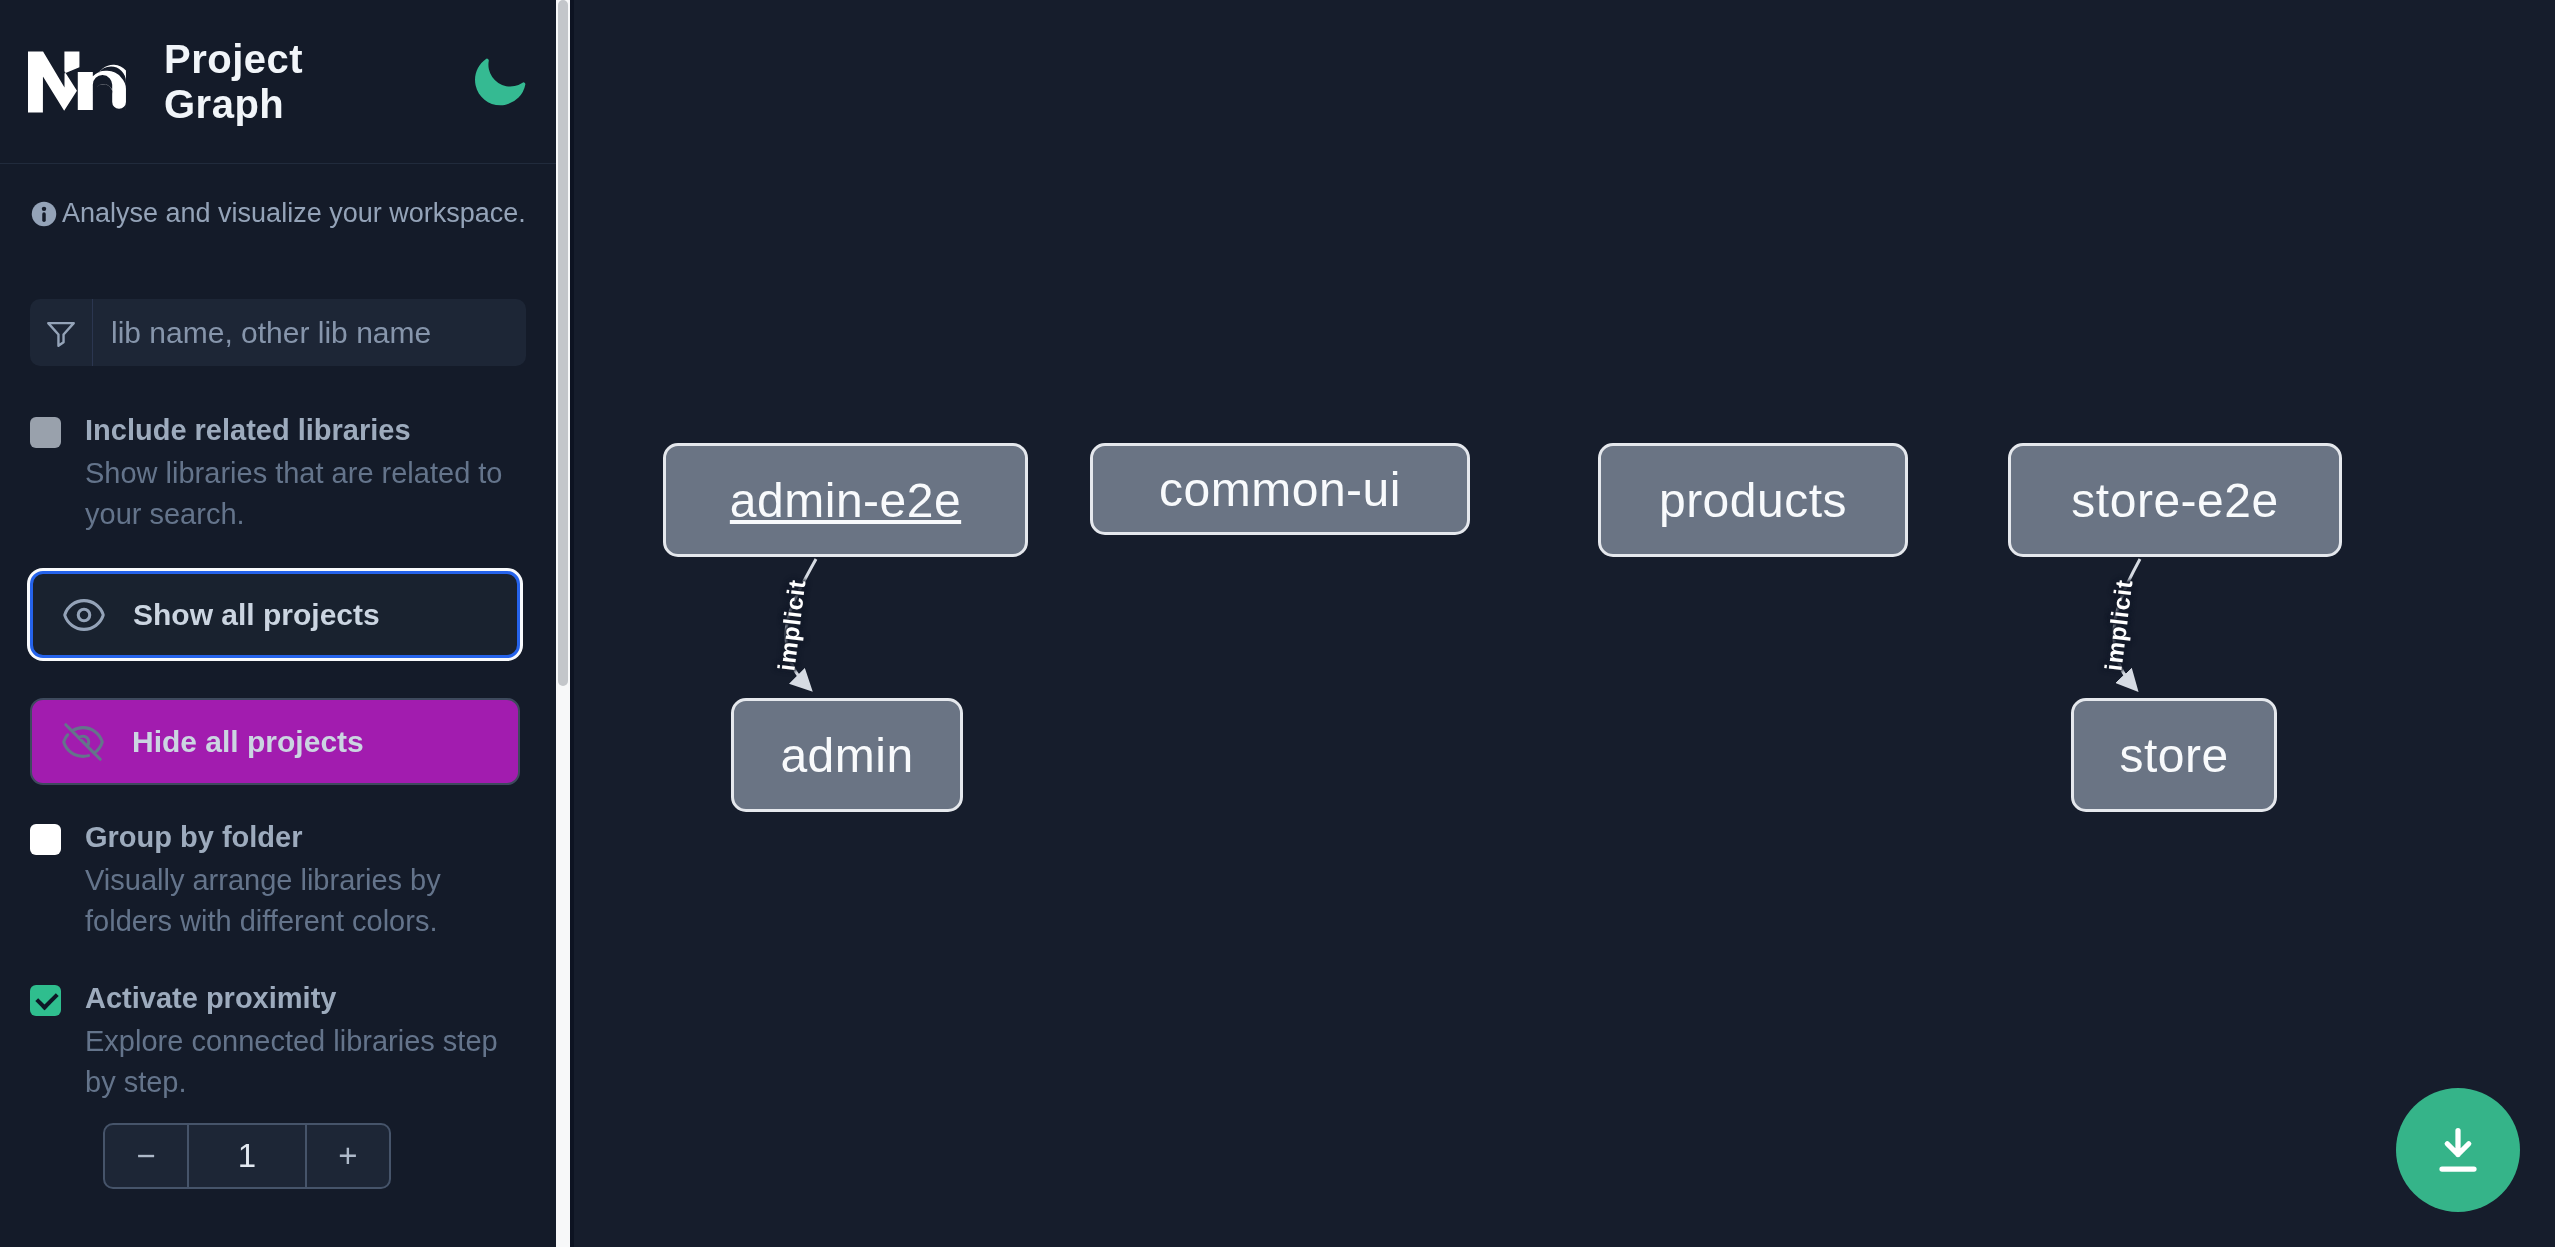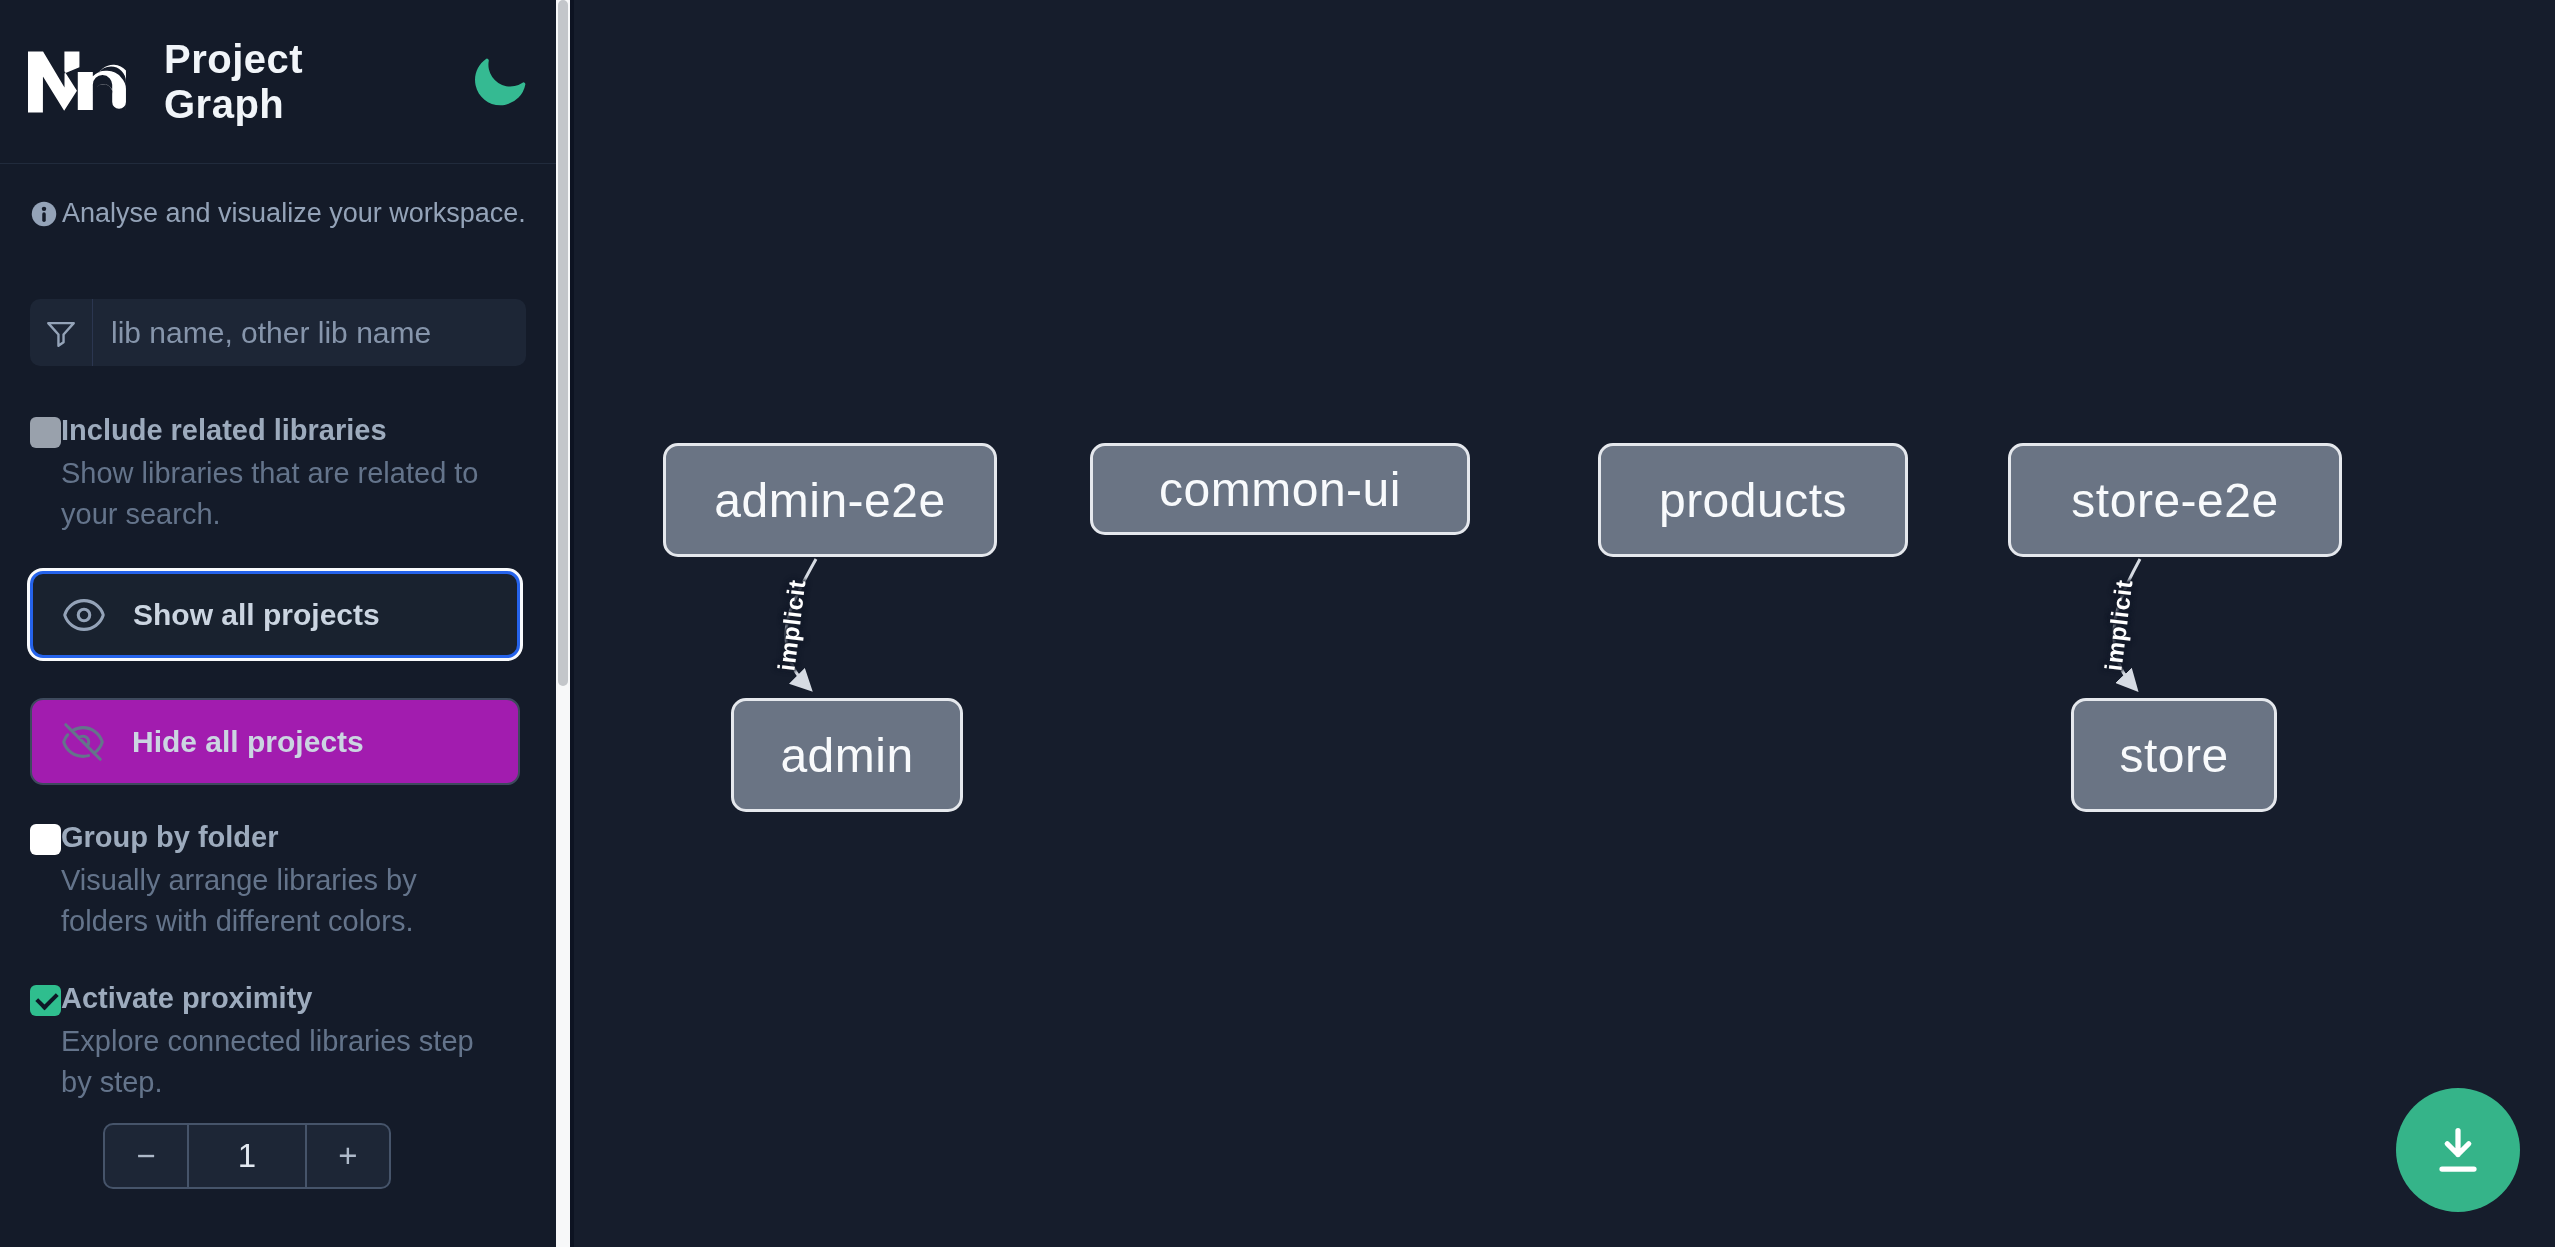--- a/index.html
+++ b/index.html
@@ -19,21 +19,21 @@
 
   .tagline { display:flex; align-items:center; gap:4px; margin:34px 30px 0 30px; color:#94a3b8; font-size:27px; }
   .info-svg { width:28px; height:28px; flex:0 0 auto; }
 
   .filter-box { margin:70px 30px 0 30px; height:67px; background:#1d2636; border-radius:10px; display:flex; align-items:stretch; overflow:hidden; }
   .filter-icon-cell { width:63px; display:flex; align-items:center; justify-content:center; border-right:1px solid #2b3650; }
   .funnel-svg { width:34px; height:34px; }
   .filter-input { flex:1; background:transparent; border:none; outline:none; color:#e2e8f0; font-size:30px; padding:0 18px; font-family:inherit; }
   .filter-input::placeholder { color:#8695ab; }
 
-  .opt { display:flex; margin:48px 30px 0 30px; }
+  .opt { display:flex; gap:24px; margin:48px 30px 0 30px; }
   .cb { width:31px; height:31px; border-radius:6px; background:#fff; flex:0 0 auto; margin-top:3px; position:relative; }
   .cb.is-disabled { background:#99a1ac; }
   .cb.is-checked { background:#2fbe8e; }
   .cb.is-checked::after { content:""; position:absolute; left:7px; top:7px; width:16px; height:9px; border-left:4px solid #0e1726; border-bottom:4px solid #0e1726; transform:rotate(-45deg); }
   .opt-label { color:#9dabbd; font-size:29px; font-weight:700; line-height:32px; }
   .opt-desc  { color:#64748b; font-size:29px; line-height:41px; margin-top:7px; max-width:448px; }
 
   .sb-btn { margin:40px 30px 0 30px; width:490px; height:87px; border-radius:13px; background:#a21caf; border:2px solid #3e4a5d; display:flex; align-items:center; gap:26px; padding-left:28px; color:#cbd5e1; font-size:30px; font-weight:700; font-family:inherit; cursor:pointer; }
   .sb-btn.focused { margin-top:36px; border:3px solid #2563eb; box-shadow:0 0 0 3px #f8fafc; background:#19222f; }
   .btn-icon { width:46px; height:46px; flex:0 0 auto; }
@@ -153,21 +153,21 @@
     <svg class="edges-svg" width="1981" height="1247">
       <defs>
         <marker id="arrow" viewBox="0 0 10 10" refX="7" refY="5" markerWidth="7.5" markerHeight="7.5" orient="auto-start-reverse">
           <path d="M0 0 L10 5 L0 10 z" fill="#d6dbe3"></path>
         </marker>
       </defs>
       <path d="M242,559 C 224,592 212,612 212,635 C 212,661 223,676 234,687" fill="none" stroke="#d6dbe3" stroke-width="3" marker-end="url(#arrow)"></path>
       <path d="M1566,559 C 1548,592 1540,612 1540,635 C 1540,661 1550,676 1560,687" fill="none" stroke="#d6dbe3" stroke-width="3" marker-end="url(#arrow)"></path>
     </svg>
 
-    <div class="node" style="left:89px;  top:443px; width:334px; height:114px;">admin-e2e</div>
+    <div class="node" style="left:89px;  top:443px; width:365px; height:114px;text-decoration:underline;">admin-e2e</div>
     <div class="node" style="left:516px; top:443px; width:380px; height:92px;">common-ui</div>
     <div class="node" style="left:1024px;top:443px; width:310px; height:114px;">products</div>
     <div class="node" style="left:1434px;top:443px; width:334px; height:114px;">store-e2e</div>
     <div class="node" style="left:157px; top:698px; width:232px; height:114px;">admin</div>
     <div class="node" style="left:1497px;top:698px; width:206px; height:114px;">store</div>
 
     <div class="edge-label" style="left:218px;  top:625px;">implicit</div>
     <div class="edge-label" style="left:1545px; top:625px;">implicit</div>
 
     <button class="fab">

